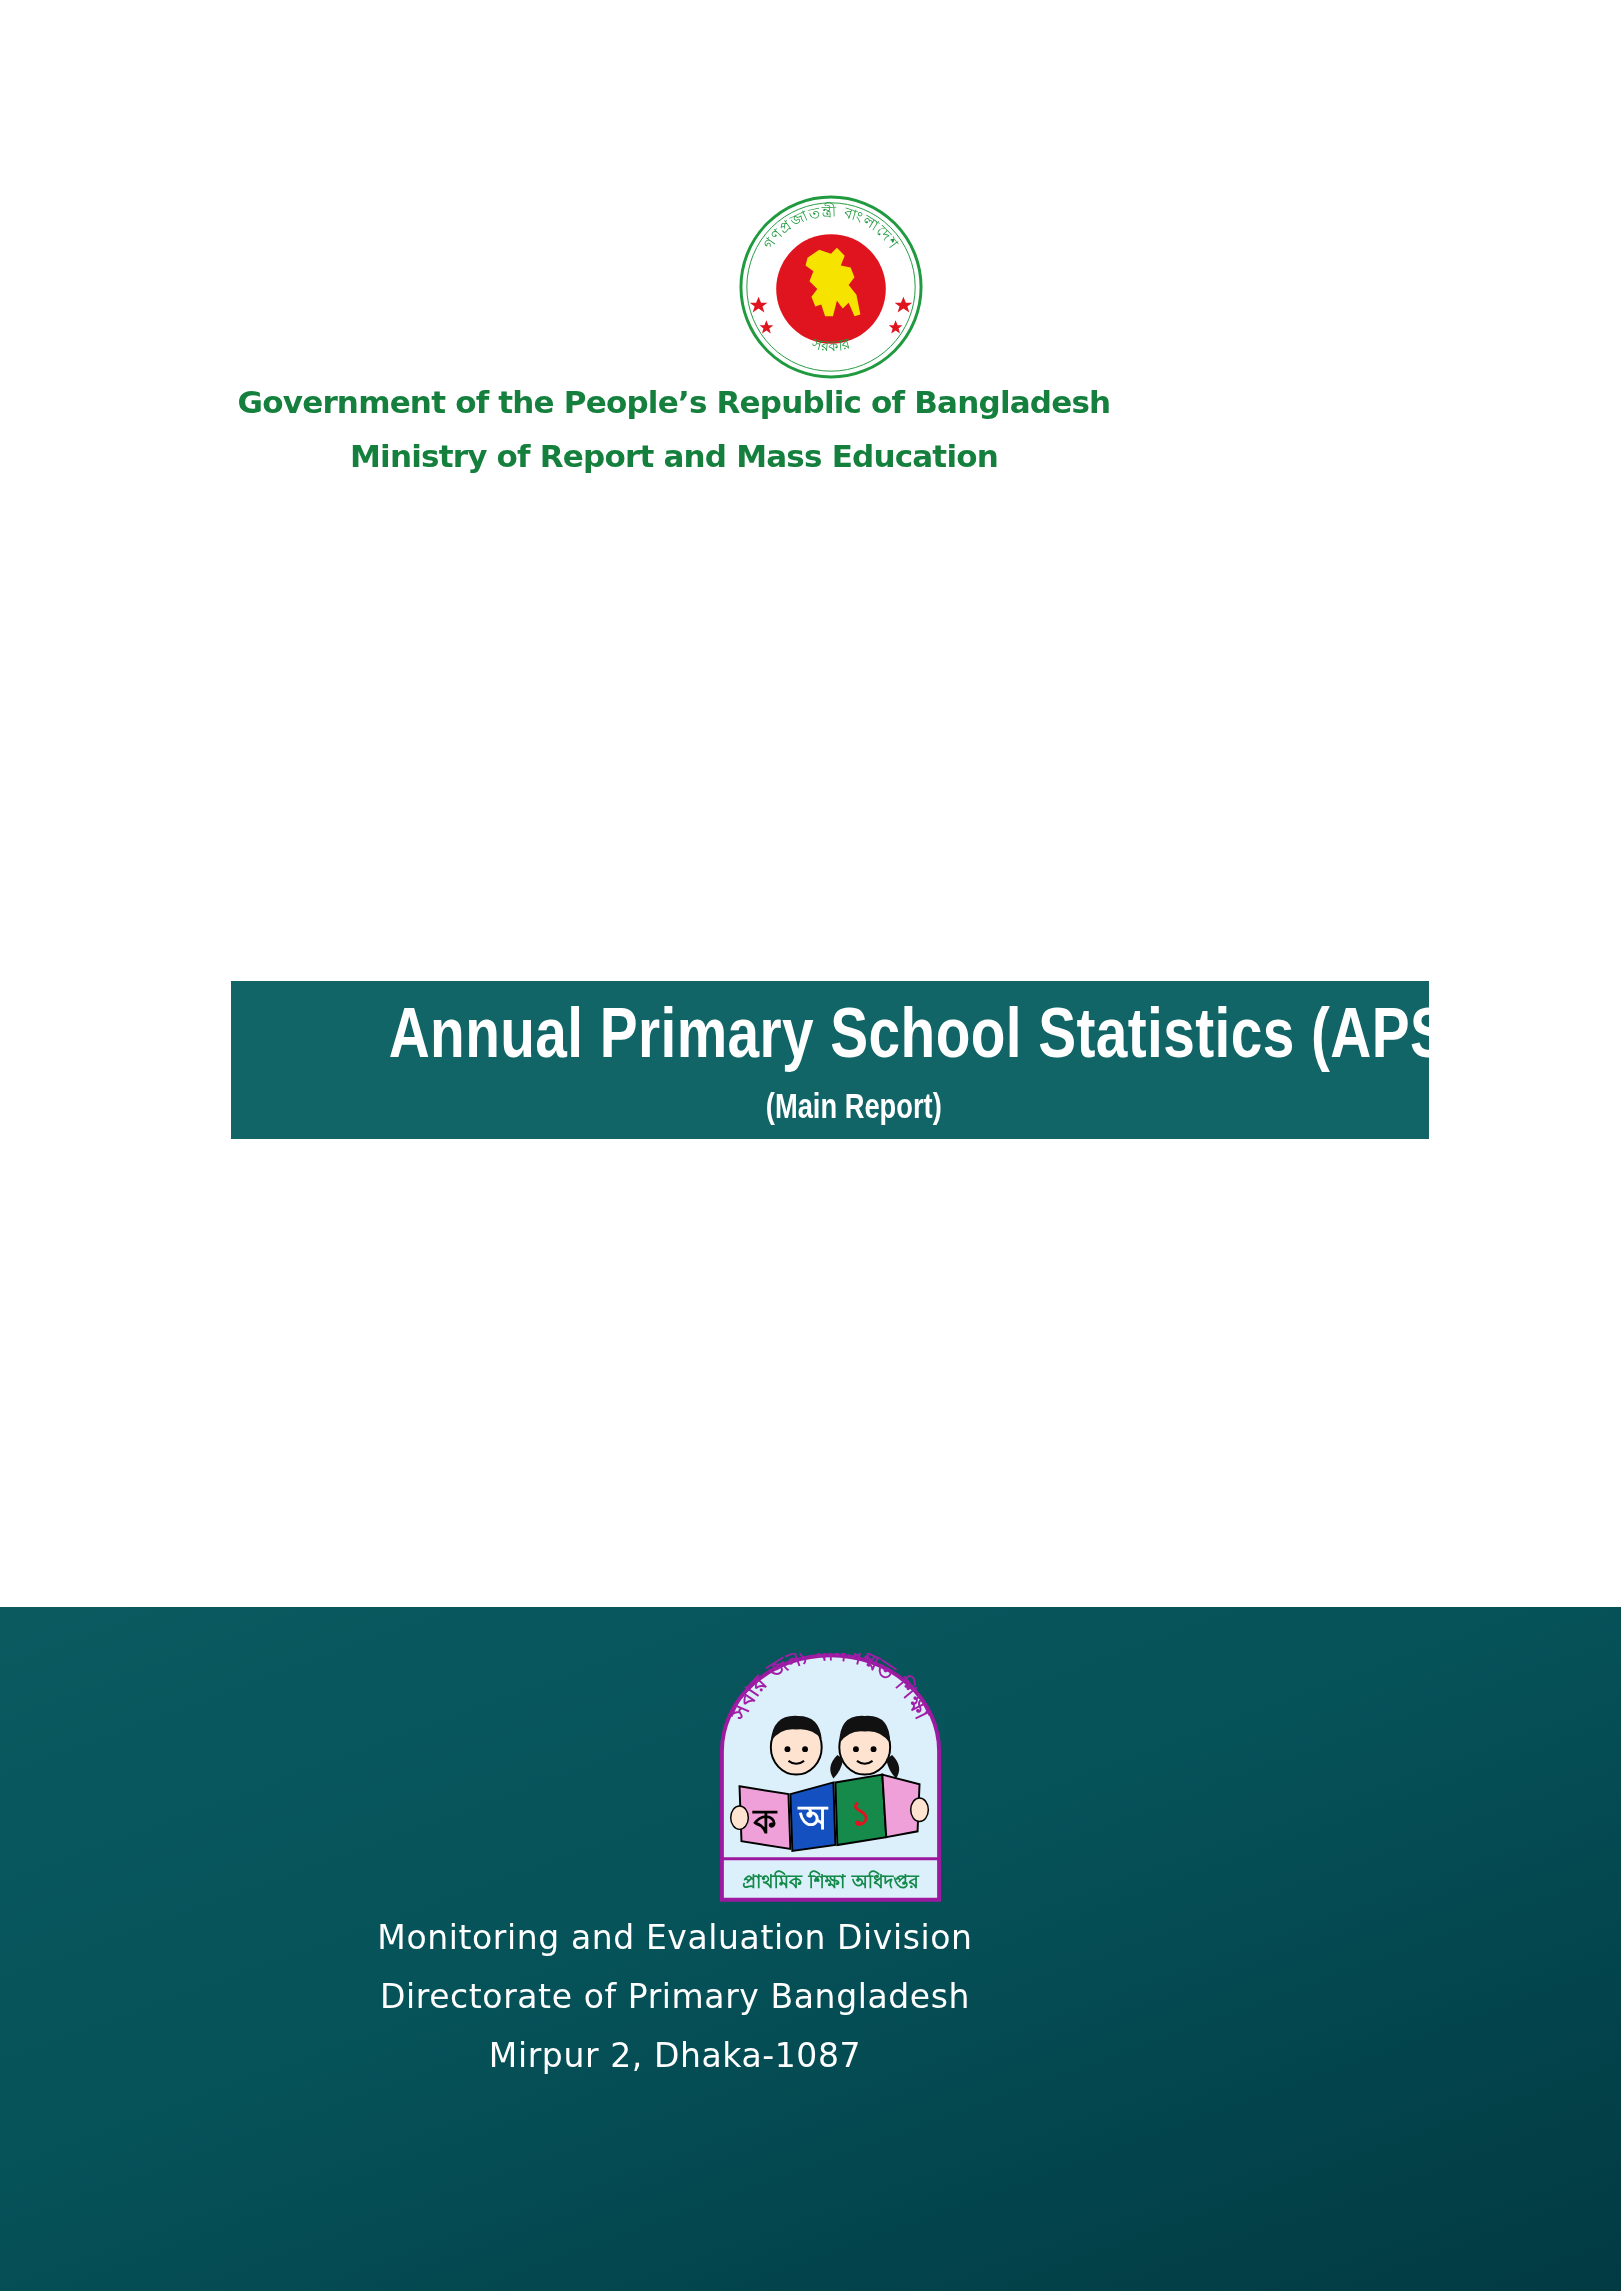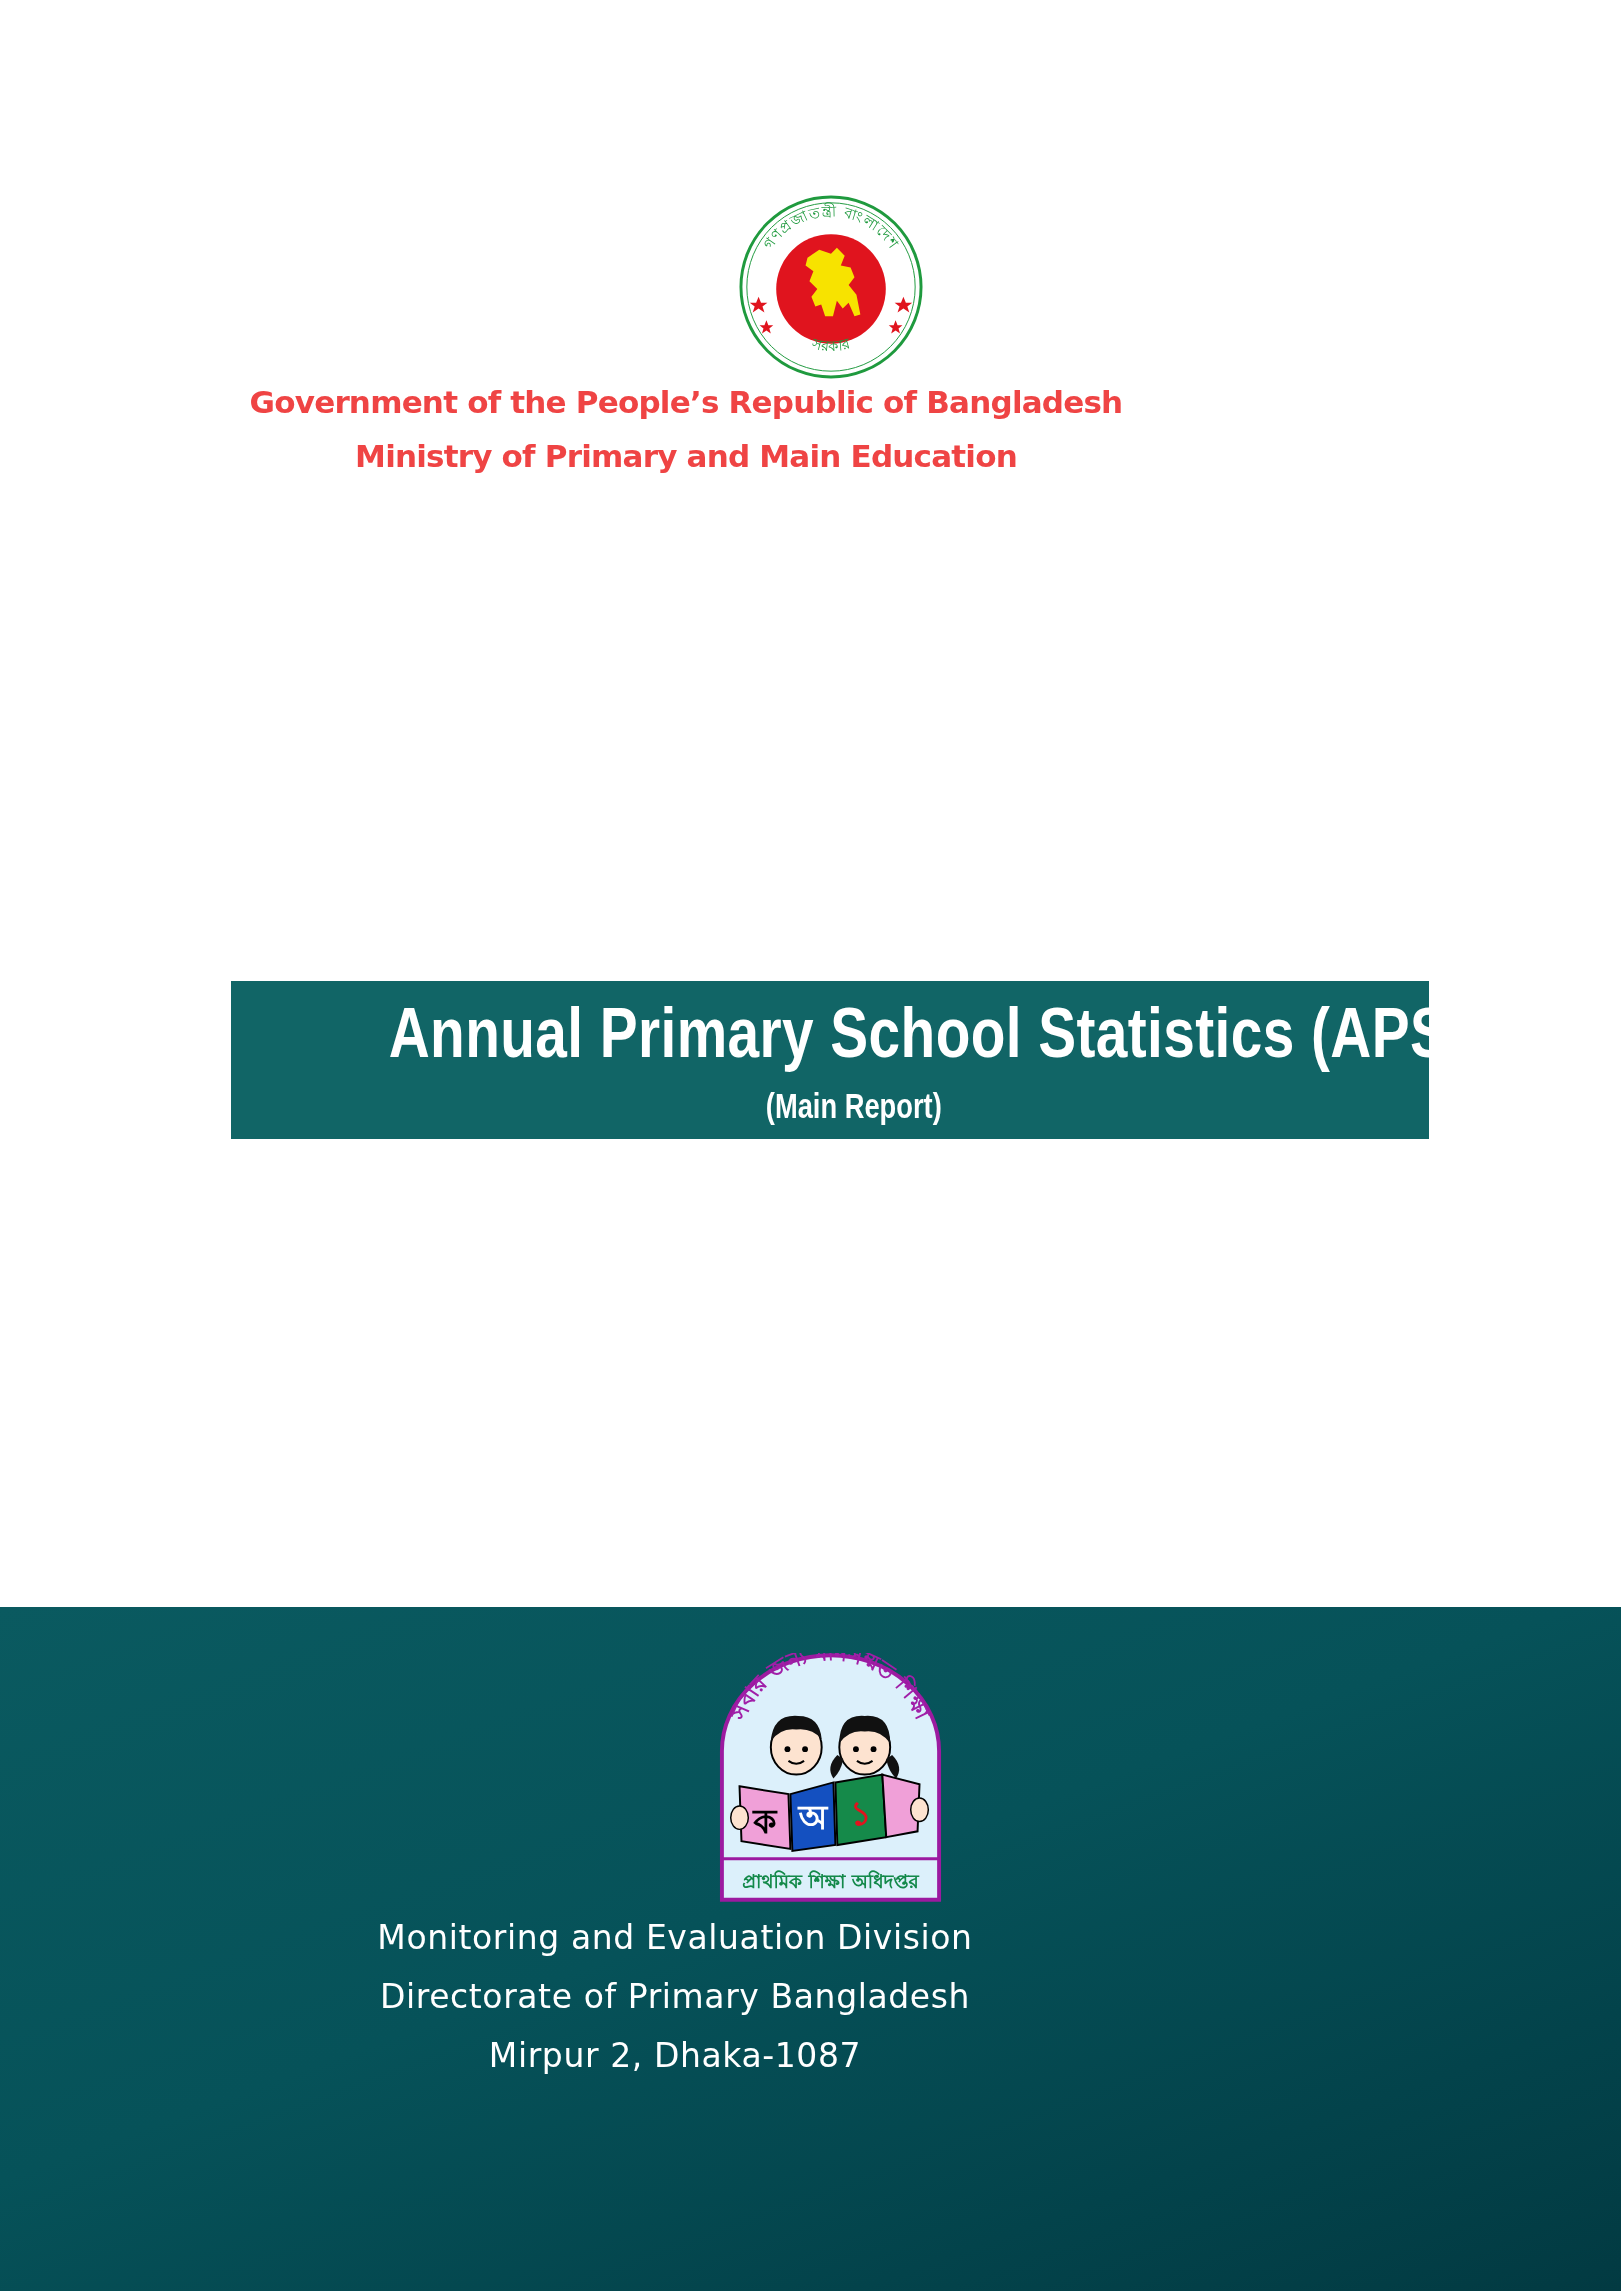--- a/index.html
+++ b/index.html
@@ -26,26 +26,25 @@
       left: 739px;
       top: 195px;
       width: 184px;
       height: 184px;
     }
     .header-text {
       position: absolute;
       left: 0;
       width: 1348px;
       text-align: center;
-      color: #ef4444;
+      color: #15803d;
       font-family: "DejaVu Sans", sans-serif;
       font-weight: bold;
       font-size: 31px;
       letter-spacing: -0.8px;
-      padding-left: 12px;
     }
     .header-line-1 { top: 384px; }
     .header-line-2 { top: 438px; }
 
     
     .banner {
       position: absolute;
       left: 231px;
       top: 981px;
       width: 1198px;
@@ -148,21 +147,21 @@
       <text font-family="DejaVu Sans, sans-serif" font-size="15" fill="#1f9a3e" letter-spacing="1">
         <textPath href="#arcTop" startOffset="50%" text-anchor="middle">গণপ্রজাতন্ত্রী বাংলাদেশ</textPath>
       </text>
       <text font-family="DejaVu Sans, sans-serif" font-size="15" fill="#1f9a3e">
         <textPath href="#arcBot" startOffset="50%" text-anchor="middle">সরকার</textPath>
       </text>
     </svg>
   </div>
 
   <div class="header-text header-line-1">Government of the People’s Republic of Bangladesh</div>
-  <div class="header-text header-line-2">Ministry of Primary and Main Education</div>
+  <div class="header-text header-line-2">Ministry of Report and Mass Education</div>
 
   <div class="banner">
     <div class="banner-title">
       <span>Annual Primary School Statistics (APSS) 2024</span>
     </div>
     <div class="banner-subtitle">
       <span>(Main Report)</span>
     </div>
   </div>
 

